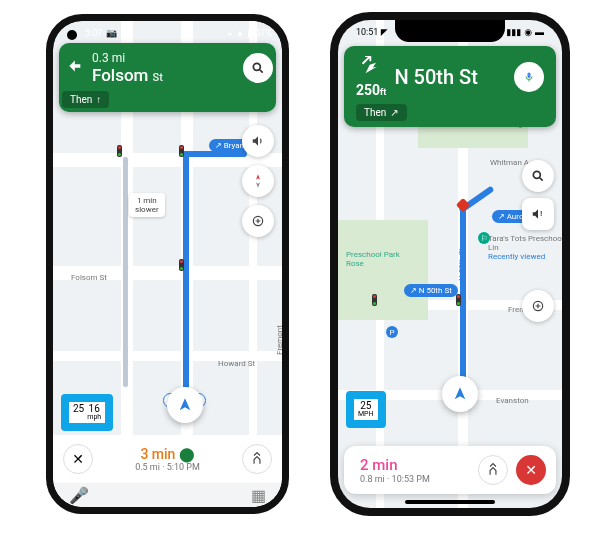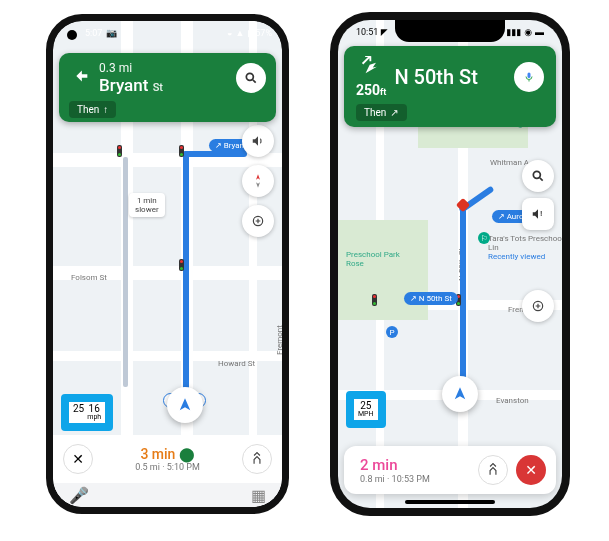--- a/index.html
+++ b/index.html
@@ -11,21 +11,21 @@
   .screen-a { border-radius:28px; }
   .screen-b { border-radius:13px; }
   .cam { position:absolute; top:9px; left:14px; width:10px; height:10px; background:#000; border-radius:50%; z-index:30; }
   .notch { position:absolute; top:0; left:50%; transform:translateX(-50%); width:110px; height:22px; background:#000; border-radius:0 0 14px 14px; z-index:30; }
   .statusbar { position:absolute; top:0; left:0; right:0; height:24px; display:flex; align-items:center; padding:0 10px; font-size:9px; z-index:29; }
   .sb-a { color:#fff; }
   .sb-b { color:#000; justify-content:space-between; padding:0 18px; }
   .sb-a .time { margin-left:22px; }
   .sb-a .icons { margin-left:auto; display:flex; gap:3px; align-items:center; }
   .sb-b .icons { display:flex; gap:3px; }
-  .dircard { position:absolute; top:32px; left:6px; right:6px; background:#1a7f3d; border-radius:10px; padding:8px 10px 4px; color:#fff; z-index:20; box-shadow:0 2px 6px rgba(0,0,0,.3); }
+  .dircard { position:absolute; top:22px; left:6px; right:6px; background:#1a7f3d; border-radius:10px; padding:8px 3px 4px; color:#fff; z-index:20; box-shadow:0 2px 6px rgba(0,0,0,.3); }
   .dircard-b { top:26px; padding:10px 12px 6px; }
   .dir-row { display:flex; align-items:center; gap:8px; }
   .dir-arrow { font-size:26px; line-height:1; }
   .dir-text { flex:1; }
   .dir-dist { font-size:12px; opacity:.95; }
   .dir-street { font-size:17px; font-weight:500; }
   .dir-street-b { font-size:20px; font-weight:500; }
   .dir-dist-b { font-size:14px;font-weight:bold; }
   .circbtn { width:30px; height:30px; background:#fff; border-radius:50%; display:flex; align-items:center; justify-content:center; color:#333; font-size:14px; }
   .then { display:inline-flex; align-items:center; gap:4px; background:rgba(0,0,0,.25); padding:3px 8px; border-radius:4px; font-size:10px; margin-top:6px; }
@@ -82,21 +82,21 @@
     <div class="dircard">
       <div class="dir-row">
         <div class="dir-arrow">
           <svg width="22" height="22" viewBox="0 0 24 24" fill="#fff">
               <path d="M14 6l-6 6 6 6v-4h6v-4h-6z"></path>
             </svg>
         </div>
         <div class="dir-text">
           <div class="dir-dist">0.3 mi</div>
           <div class="dir-street">
-            <span>Bryant</span> <span style="font-size:11px;opacity:.9">St</span>
+            <span>Folsom</span> <span style="font-size:11px;opacity:.9">St</span>
           </div>
         </div>
         <div class="circbtn">
           <svg width="14" height="14" viewBox="0 0 24 24" fill="none" stroke="#333" stroke-width="3">
               <circle cx="10" cy="10" r="6"></circle>
               <path d="M15 15l5 5"></path>
             </svg>
         </div>
       </div>
       <div class="then">
@@ -239,21 +239,21 @@
       <div class="route" style="left:122px;top:188px;width:40px;height:6px;transform:rotate(-35deg);transform-origin:left"></div>
 
       <div class="stop" style="top:180px;left:120px"></div>
       <div class="tlight" style="top:274px;left:118px"></div>
       <div class="tlight" style="top:274px;left:34px"></div>
 
       <div class="smalltxt" style="top:100px;left:130px;color:#3a8">Garden Parking</div>
       <div class="smalltxt" style="top:138px;left:152px">Whitman A</div>
       <div class="stlabel" style="top:190px;left:154px">↗ <span>Aurora</span></div>
       <div class="smalltxt" style="top:230px;left:8px;color:#3a8;width:60px">Preschool Park Rose</div>
-      <div class="stlabel" style="top:272px;left:66px">↗ <span>N 50th St</span></div>
+      <div class="stlabel" style="top:264px;left:66px">↗ <span>N 50th St</span></div>
       <div class="smalltxt" style="top:240px;left:107px;transform:rotate(-90deg)">N 50th St</div>
       <div class="smalltxt" style="top:285px;left:170px">Fremont A</div>
       <div class="smalltxt" style="top:376px;left:158px">Evanston</div>
       <div class="smalltxt" style="top:214px;left:150px;width:80px"><span>Tara's Tots Preschool · Lin</span><br><span style="color:#2a7de1">Recently viewed</span></div>
       <div class="poi" style="top:306px;left:48px;background:#2a7de1">P</div>
       <div class="poi" style="top:212px;left:140px;background:#0a8">⚐</div>
     </div>
 
     <div class="floatbtn" style="top:140px;right:8px">
       <svg width="14" height="14" viewBox="0 0 24 24" fill="none" stroke="#333" stroke-width="3">

